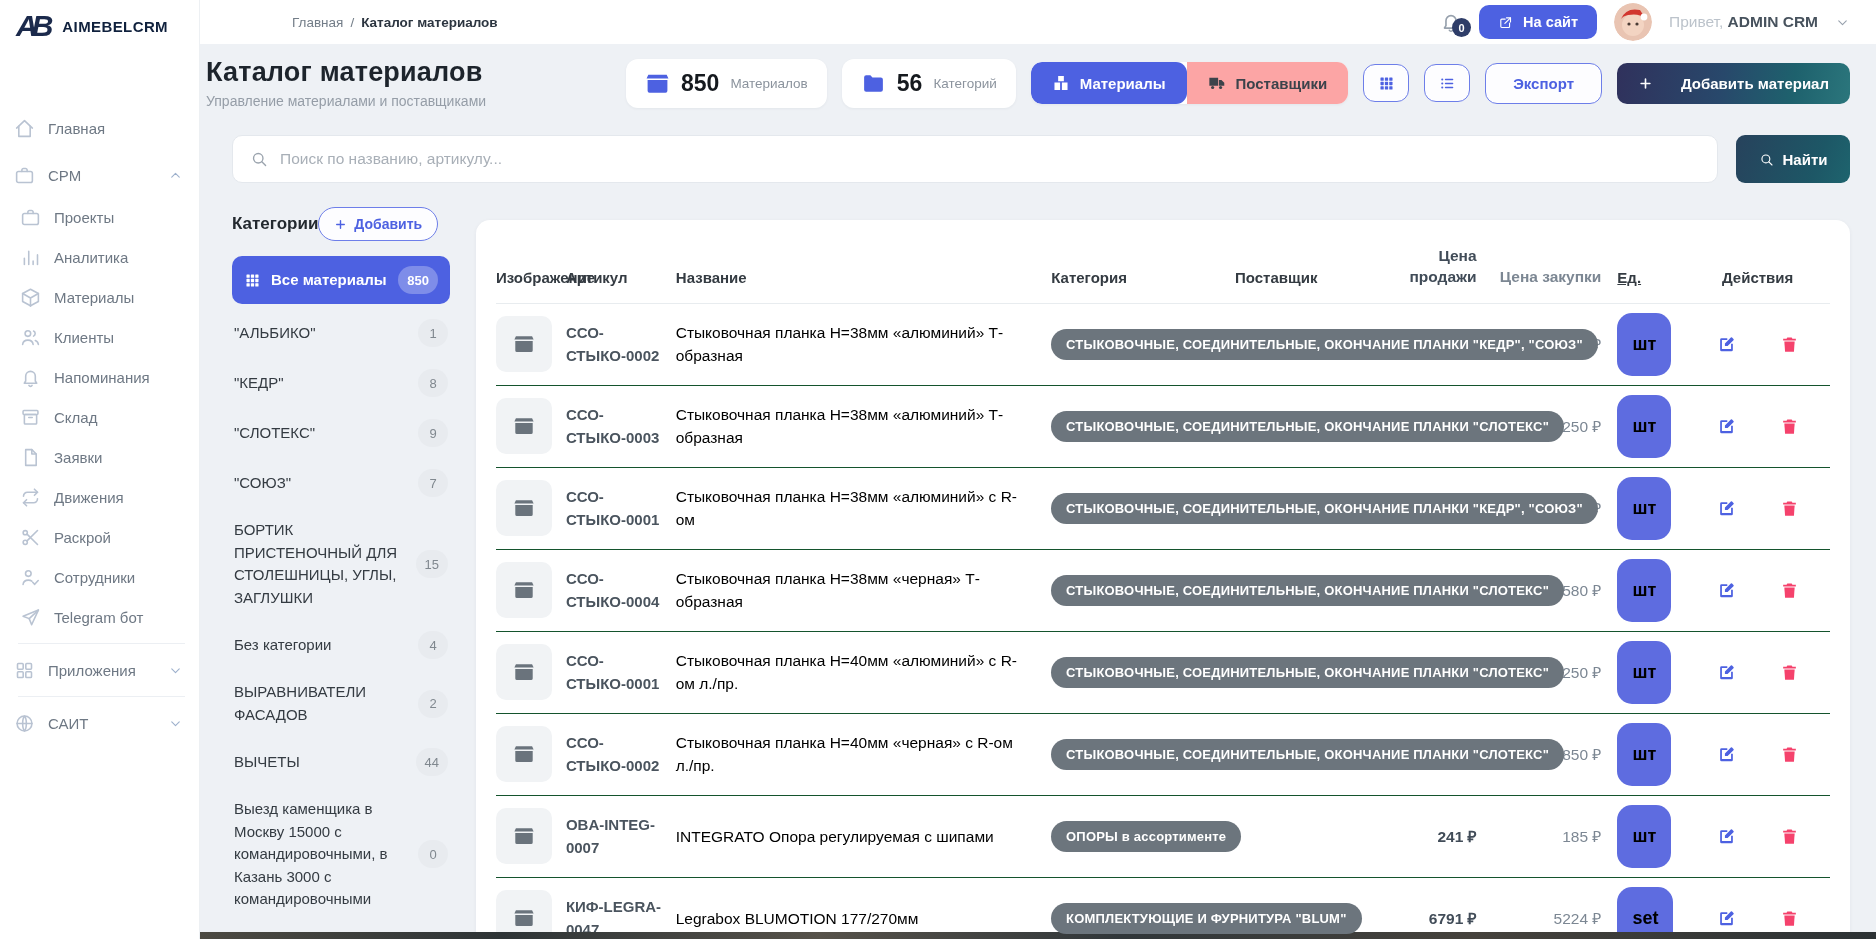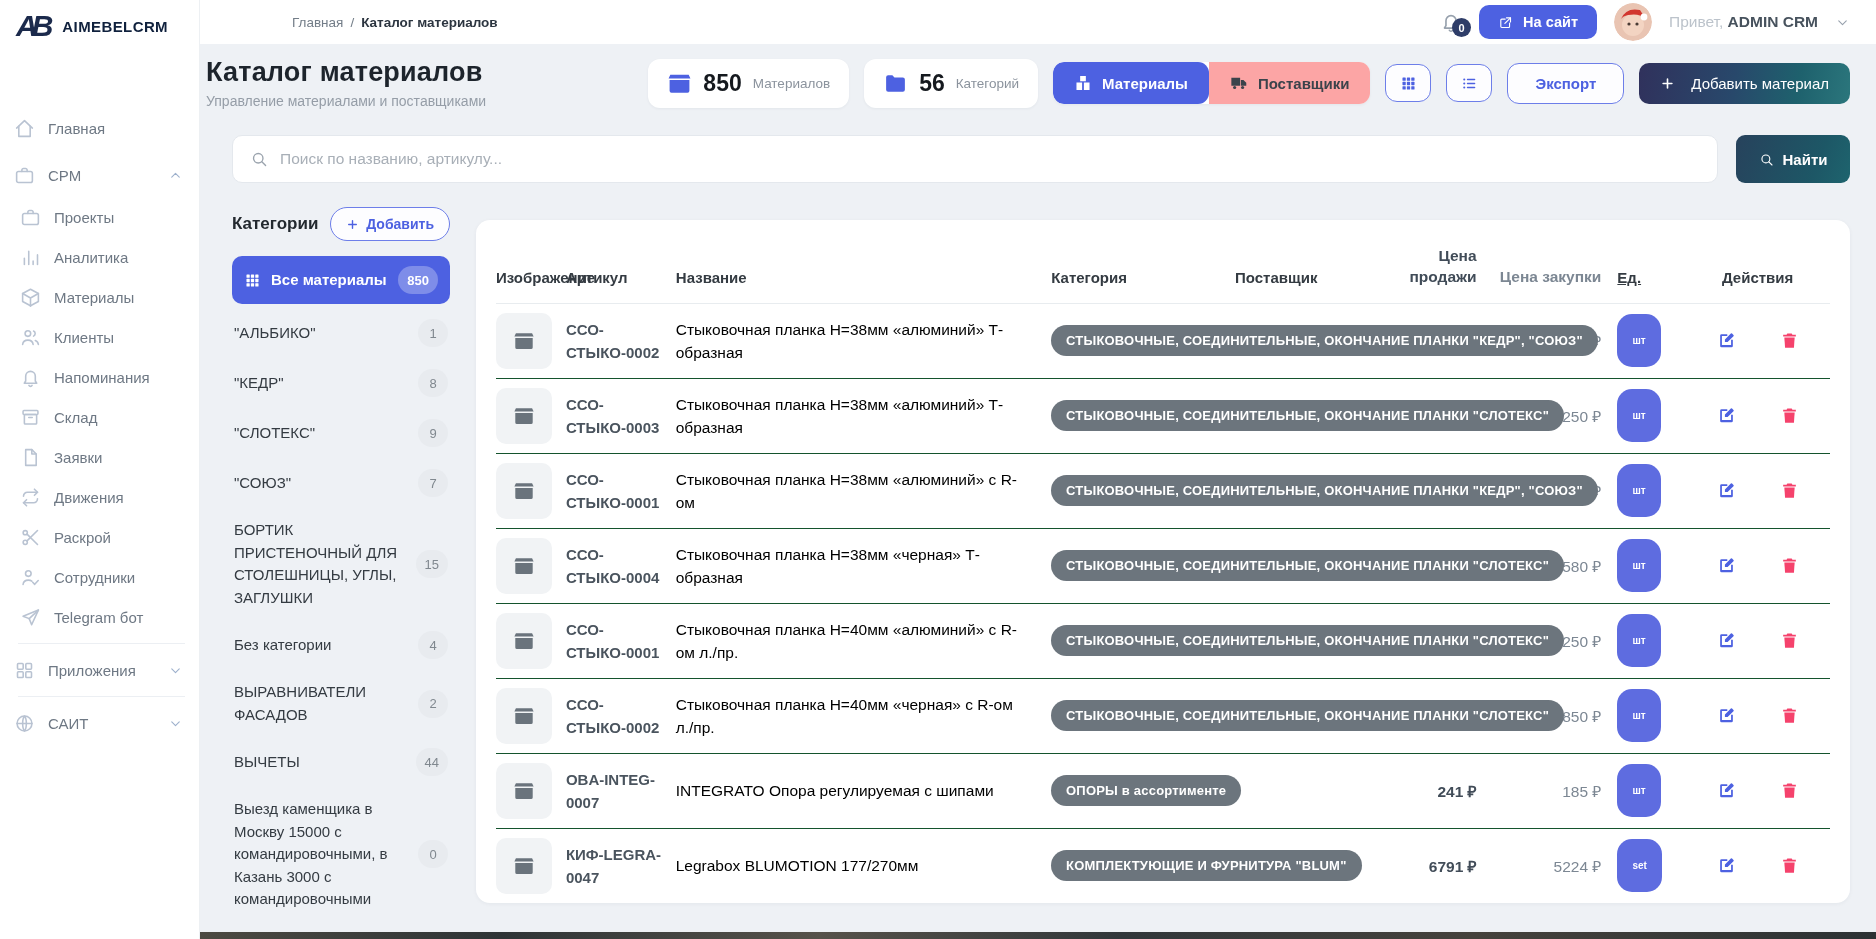--- a/index.html
+++ b/index.html
@@ -49,37 +49,37 @@
   .stat-val { font-size:23px; font-weight:700; color:#15191e; }
   .stat-lab { font-size:13.5px; color:#8b939d; }
   .seg { display:flex; background:#fff; border-radius:11px; box-shadow:0 1px 3px rgba(25,35,65,.05); overflow:hidden; }
   .seg-btn { display:flex; align-items:center; gap:10px; padding:12px 21px; font-size:15px; font-weight:700; color:#3c434b; background:#fca5a5; border:none; cursor:pointer; }
   .seg-btn .icon { width:18px; height:18px; color:#3c434b; }
   .seg-btn.active { background:#4d61e1; color:#fff; border-radius:11px; }
   .seg-btn.active .icon { color:#fff; }
   .view-btn { width:46px; height:38px; background:#fdfdff; border:1.5px solid #6d7ee9; border-radius:12px; display:flex; align-items:center; justify-content:center; cursor:pointer; }
   .view-btn .icon { width:17px; height:17px; color:#4d61e1; }
   .export-btn { padding:11px 27px; background:#fdfdff; border:1.5px solid #6d7ee9; border-radius:12px; color:#4d61e1; font-size:15px; font-weight:700; cursor:pointer; }
-  .add-btn { display:flex; align-items:center; gap:16px; padding:12px 21px; border:none; border-radius:10px; color:#fff; font-size:15px; font-weight:400; cursor:pointer; background:linear-gradient(100deg,#30315c 0%,#28486b 45%,#1e616d 75%,#2b767c 100%); }
+  .add-btn { display:flex; align-items:center; gap:28px; padding:12px 21px; border:none; border-radius:10px; color:#fff; font-size:15px; font-weight:700; cursor:pointer; background:linear-gradient(100deg,#30315c 0%,#28486b 45%,#1e616d 75%,#2b767c 100%); }
   .add-btn .icon { width:15px; height:15px; }
 
   
   .search-row { display:flex; gap:18px; margin:24px 26px 0 32px; }
   .search-box { flex:1; height:48px; background:#fff; border:1px solid #e4e8ed; border-radius:10px; display:flex; align-items:center; padding:0 17px; gap:12px; }
   .search-box .icon { width:18px; height:18px; color:#9aa3ad; }
   .search-input { border:none; outline:none; flex:1; font-size:15.5px; font-family:inherit; color:#3c434b; background:transparent; }
   .search-input::placeholder { color:#a8afb7; }
   .find-btn { display:flex; align-items:center; justify-content:center; gap:9px; width:114px; border:none; border-radius:9px; color:#fff; font-size:15px; font-weight:700; cursor:pointer; background:linear-gradient(110deg,#27425c 0%,#1d5766 70%,#1e646e 100%); }
   .find-btn .icon { width:15px; height:15px; }
 
   
   .content-row { display:flex; gap:26px; margin:24px 26px 0 32px; align-items:flex-start; flex:1; min-height:0; }
 
   .cat-col { width:218px; flex-shrink:0; }
-  .cat-head { display:flex; align-items:center; justify-content:space-between; margin-bottom:15px; }
+  .cat-head { display:flex; align-items:center; margin-bottom:15px; }
   .cat-title { font-size:17px; font-weight:700; color:#23292f; }
   .cat-add { display:flex; align-items:center; gap:7px; background:#fdfdff; border:1.5px solid #6d7ee9; border-radius:17px; color:#4d61e1; font-size:14px; font-weight:700; padding:8px 15px; cursor:pointer; }
   .cat-add .icon { width:13px; height:13px; }
   .cat-item { display:flex; align-items:center; gap:10px; padding:11px 2px; cursor:pointer; }
   .cat-label { font-size:15px; color:#343b42; line-height:1.5; flex:1; }
   .cat-count { background:#e8ebef; color:#80888f; font-size:13px; font-weight:400; min-width:30px; height:28px; border-radius:15px; display:flex; align-items:center; justify-content:center; padding:0 9px; flex-shrink:0; }
   .cat-item.active { background:#4d61e1; border-radius:10px; padding:10px 12px; margin-bottom:4px; }
   .cat-item.active .cat-label { color:#fff; font-weight:700; }
   .cat-item.active .cat-count { background:rgba(255,255,255,.28); color:#fff; font-weight:700; }
   .cat-ic { width:17px; height:17px; color:#fff; }
@@ -100,21 +100,21 @@
   .c-unit { width:84px; padding-left:16px;text-decoration:underline; }
   .c-act { width:145px; display:flex; align-items:center; justify-content:center; gap:44px; }
   .thead .c-act { display:block; text-align:center; }
   .img-ph { width:56px; height:56px; background:#f1f3f5; border-radius:10px; display:flex; align-items:center; justify-content:center; }
   .img-ph .icon { width:22px; height:22px; color:#6a737c; }
   .sku { font-size:15px; font-weight:700; color:#4a545e; line-height:1.55; word-break:break-word; }
   .mat-name { font-size:15.5px; color:#000000; line-height:1.5; }
   .badge { position:relative; z-index:2; display:inline-block; background:#6c757d; color:#fff; font-size:13px; font-weight:700; letter-spacing:.2px; padding:8px 15px; border-radius:17px; white-space:nowrap; }
   .c-sale { font-size:15.5px; font-weight:700; color:#414c58; }
   .c-pur { font-size:15.5px; color:#7c8793; }
-  .unit-pill { display:inline-block; background:#5e6ce0; color:#ffffff; font-size:10px; font-weight:700; padding:21px 15px; border-radius:15px; }
+  .unit-pill { display:inline-block; background:#5e6ce0; color:#000000; font-size:18px; font-weight:700; padding:21px 15px; border-radius:15px; }
   .act-edit { width:19px; height:19px; color:#4d61e1; cursor:pointer; }
   .act-del { width:19px; height:19px; color:#f5426c; cursor:pointer; }
 
   .bottom-strip { position:absolute; left:200px; right:0; bottom:0; height:7px; background:linear-gradient(90deg,#4c4a42 0%,#2e3436 18%,#56524a 37%,#31373a 55%,#45423c 76%,#2c3234 100%); }
 </style>
 </head>
 <body>
 
 <aside class="sidebar">
   <div class="logo-row">

